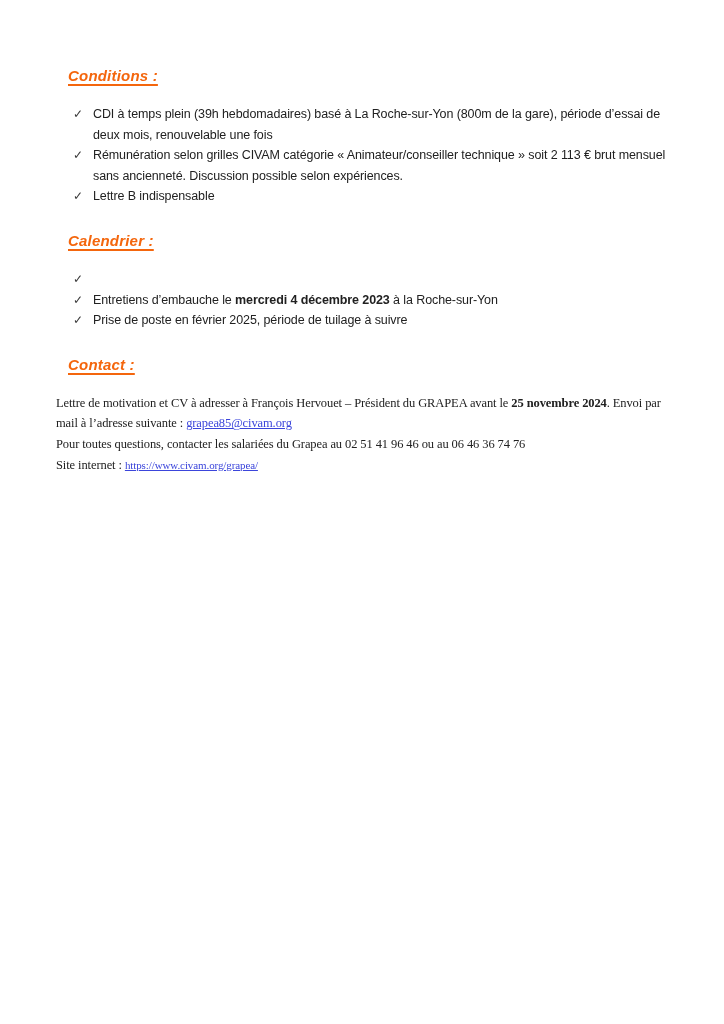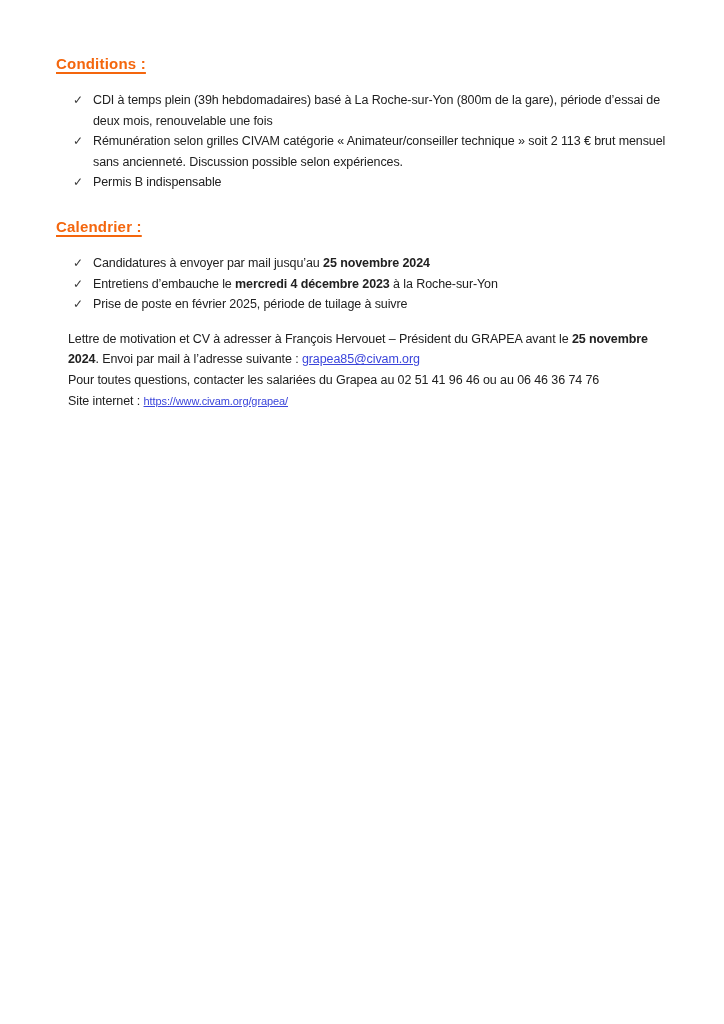--- a/index.html
+++ b/index.html
@@ -13,47 +13,48 @@
   body{background:#888;font-family:"Liberation Sans", sans-serif;}
   .page{
     width:724px;height:1024px;background:var(--page-bg);
     margin:0 auto;position:relative;overflow:hidden;
     color:var(--body-color);
   }
   .content{
     position:absolute;left:52px;top:48px;width:630px;
   }
   .section-heading{
-    margin:4px;
+    margin:16px;
     color:var(--heading-color);
     font-size:15px;
     font-weight:bold;
     line-height:24px;
     text-decoration:underline;
     text-decoration-thickness:2px;
     text-underline-offset:3px;
     letter-spacing:0.2px;
+    font-style:italic;
   }
   .section + .section .section-heading{margin-top:22px;}
   .bullet-list{
     list-style:none;margin:14px 0 0 0;padding:0;
   }
   .bullet-item{
     display:flex;align-items:flex-start;
     padding-left:21px;
     font-size:12.5px;line-height:20.6px;letter-spacing:-0.1px;
   }
   .check{
     flex:none;width:20px;
     color:var(--check-color);
     font-size:12px;line-height:20.6px;
   }
   .contact-paragraph{
-    margin:14px 0 0 16px;
-    font-size:12.5px;line-height:20.6px;letter-spacing:-0.1px;
+    margin:14px 0 0 4px;
+    font-size:12.5px;line-height:20.6px;letter-spacing:-0.1px;font-family:Liberation Serif, serif;
   }
   .contact-line{margin:0;}
   .bold{font-weight:bold;}
   a.link{
     color:var(--link-color);
     text-decoration:underline;
     cursor:pointer;
   }
   a.link.small{font-size:11px;}
 </style>
@@ -69,44 +70,44 @@
         <li class="bullet-item">
           <span class="check">✓</span>
           <span><span>CDI à temps plein (39h hebdomadaires) basé à La Roche-sur-Yon (800m de la gare), période d’essai de deux mois, renouvelable une fois</span></span>
         </li>
         <li class="bullet-item">
           <span class="check">✓</span>
           <span><span>Rémunération selon grilles CIVAM catégorie « Animateur/conseiller technique » soit 2 113 € brut mensuel sans ancienneté. Discussion possible selon expériences.</span></span>
         </li>
         <li class="bullet-item">
           <span class="check">✓</span>
-          <span><span>Permis B indispensable</span></span>
+          <span><span>Lettre B indispensable</span></span>
         </li>
       </ul>
     </section>
 
     <section class="section">
       <h2 class="section-heading">Calendrier :</h2>
       <ul class="bullet-list">
         <li class="bullet-item">
           <span class="check">✓</span>
-          <span><span>Candidatures à envoyer par mail jusqu’au </span><span class="bold">25 novembre 2024</span></span>
         </li>
         <li class="bullet-item">
           <span class="check">✓</span>
           <span><span>Entretiens d’embauche le </span><span class="bold">mercredi 4 décembre 2023</span><span> à la Roche-sur-Yon</span></span>
         </li>
         <li class="bullet-item">
           <span class="check">✓</span>
           <span><span>Prise de poste en février 2025, période de tuilage à suivre</span></span>
         </li>
       </ul>
     </section>
 
     <section class="section">
+      <h2 class="section-heading">Contact :</h2>
       <div class="contact-paragraph">
         <div class="contact-line"><span>Lettre de motivation et CV à adresser à François Hervouet – Président du GRAPEA avant le </span><span class="bold">25 novembre 2024</span><span>. Envoi par mail à l’adresse suivante : </span><a class="link" href="#">grapea85@civam.org</a></div>
         <div class="contact-line"><span>Pour toutes questions, contacter les salariées du Grapea au 02 51 41 96 46 ou au 06 46 36 74 76</span></div>
         <div class="contact-line"><span>Site internet : </span><a class="link small" href="#">https://www.civam.org/grapea/</a></div>
       </div>
     </section>
 
   </div>
 </div>
 

